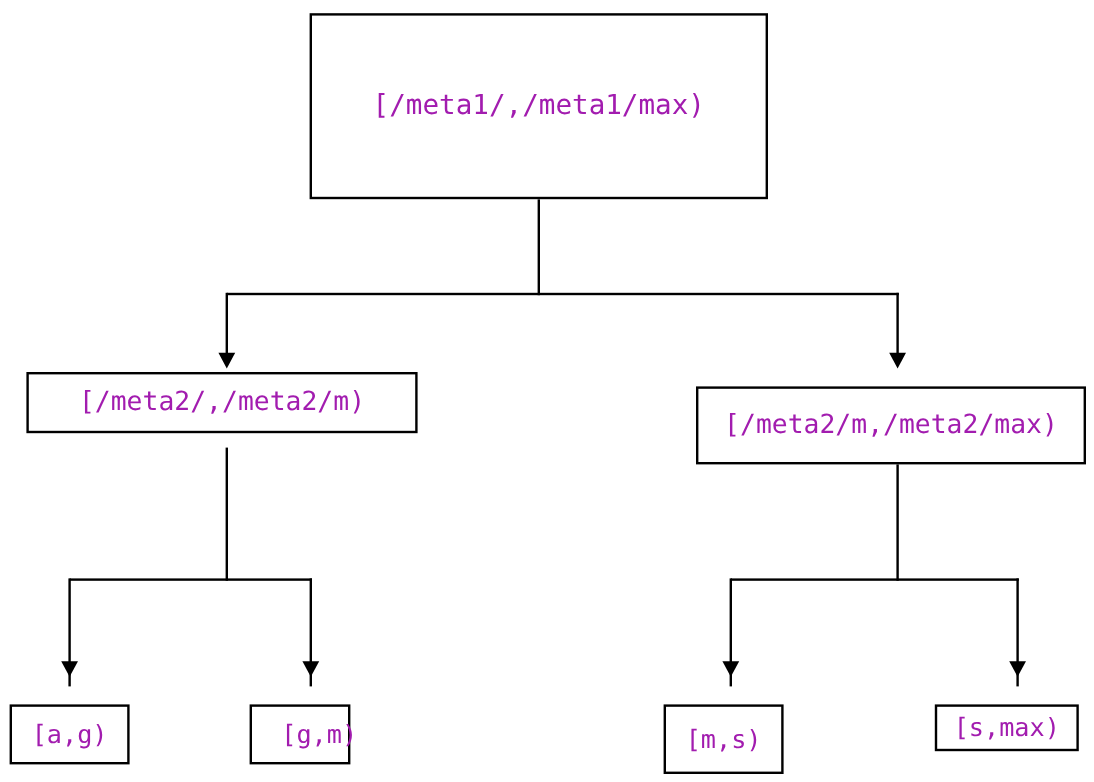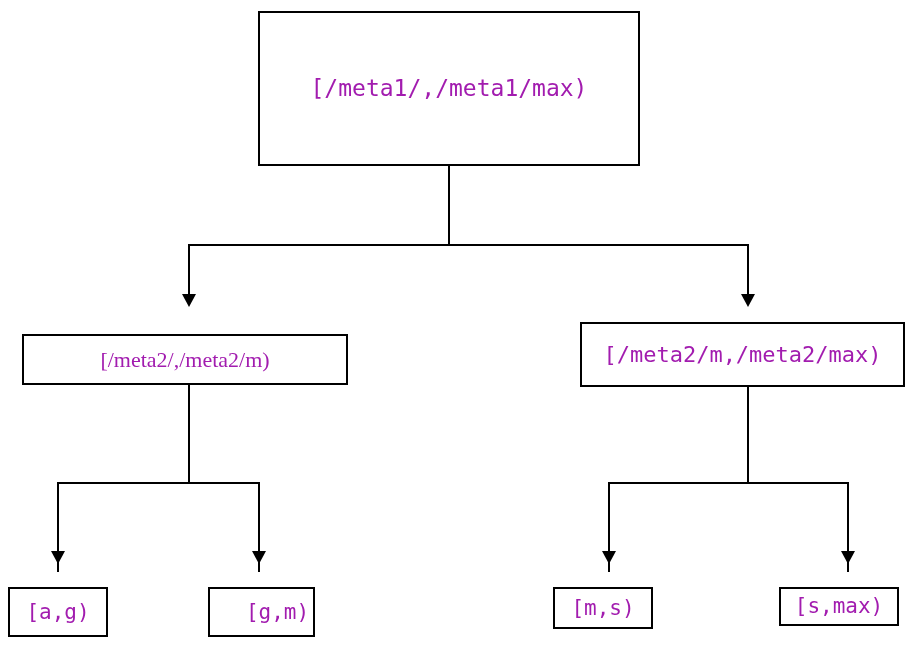--- a/index.html
+++ b/index.html
@@ -78,37 +78,37 @@
   <div class="edge-h" style="left:609px; top:482px; width:240px;"></div>
   <div class="edge-v" style="left:608px; top:482px; height:90px;"></div>
   <div class="arrow-head" style="left:602px; top:551px;"></div>
   <div class="edge-v" style="left:847px; top:482px; height:90px;"></div>
   <div class="arrow-head" style="left:841px; top:551px;"></div>
 
   <div class="node-box node-root" style="left:258px; top:11px; width:382px; height:155px;">
     <span class="node-label">[/meta1/,/meta1/max)</span>
   </div>
 
-  <div class="node-box node-mid" style="left:22px; top:334px; width:326px; height:51px;font-family:Liberation Serif, serif;">
+  <div class="node-box node-mid" style="left:22px; top:310px; width:326px; height:51px;">
     <span class="node-label">[/meta2/,/meta2/m)</span>
   </div>
 
   <div class="node-box node-mid" style="left:580px; top:322px; width:325px; height:65px;">
     <span class="node-label">[/meta2/m,/meta2/max)</span>
   </div>
 
   <div class="node-box node-leaf" style="left:8px; top:587px; width:100px; height:50px;">
     <span class="node-label">[a,g)</span>
   </div>
 
-  <div class="node-box node-leaf" style="left:208px; top:587px; width:107px; height:50px;padding-left:32px;">
+  <div class="node-box node-leaf" style="left:208px; top:587px; width:84px; height:50px;padding-left:32px;">
     <span class="node-label">[g,m)</span>
   </div>
 
-  <div class="node-box node-leaf" style="left:553px; top:587px; width:100px; height:42px;">
+  <div class="node-box node-leaf" style="left:553px; top:587px; width:100px; height:58px;">
     <span class="node-label">[m,s)</span>
   </div>
 
   <div class="node-box node-leaf" style="left:779px; top:587px; width:120px; height:39px;">
     <span class="node-label">[s,max)</span>
   </div>
 
 </div>
 
 </body></html>

